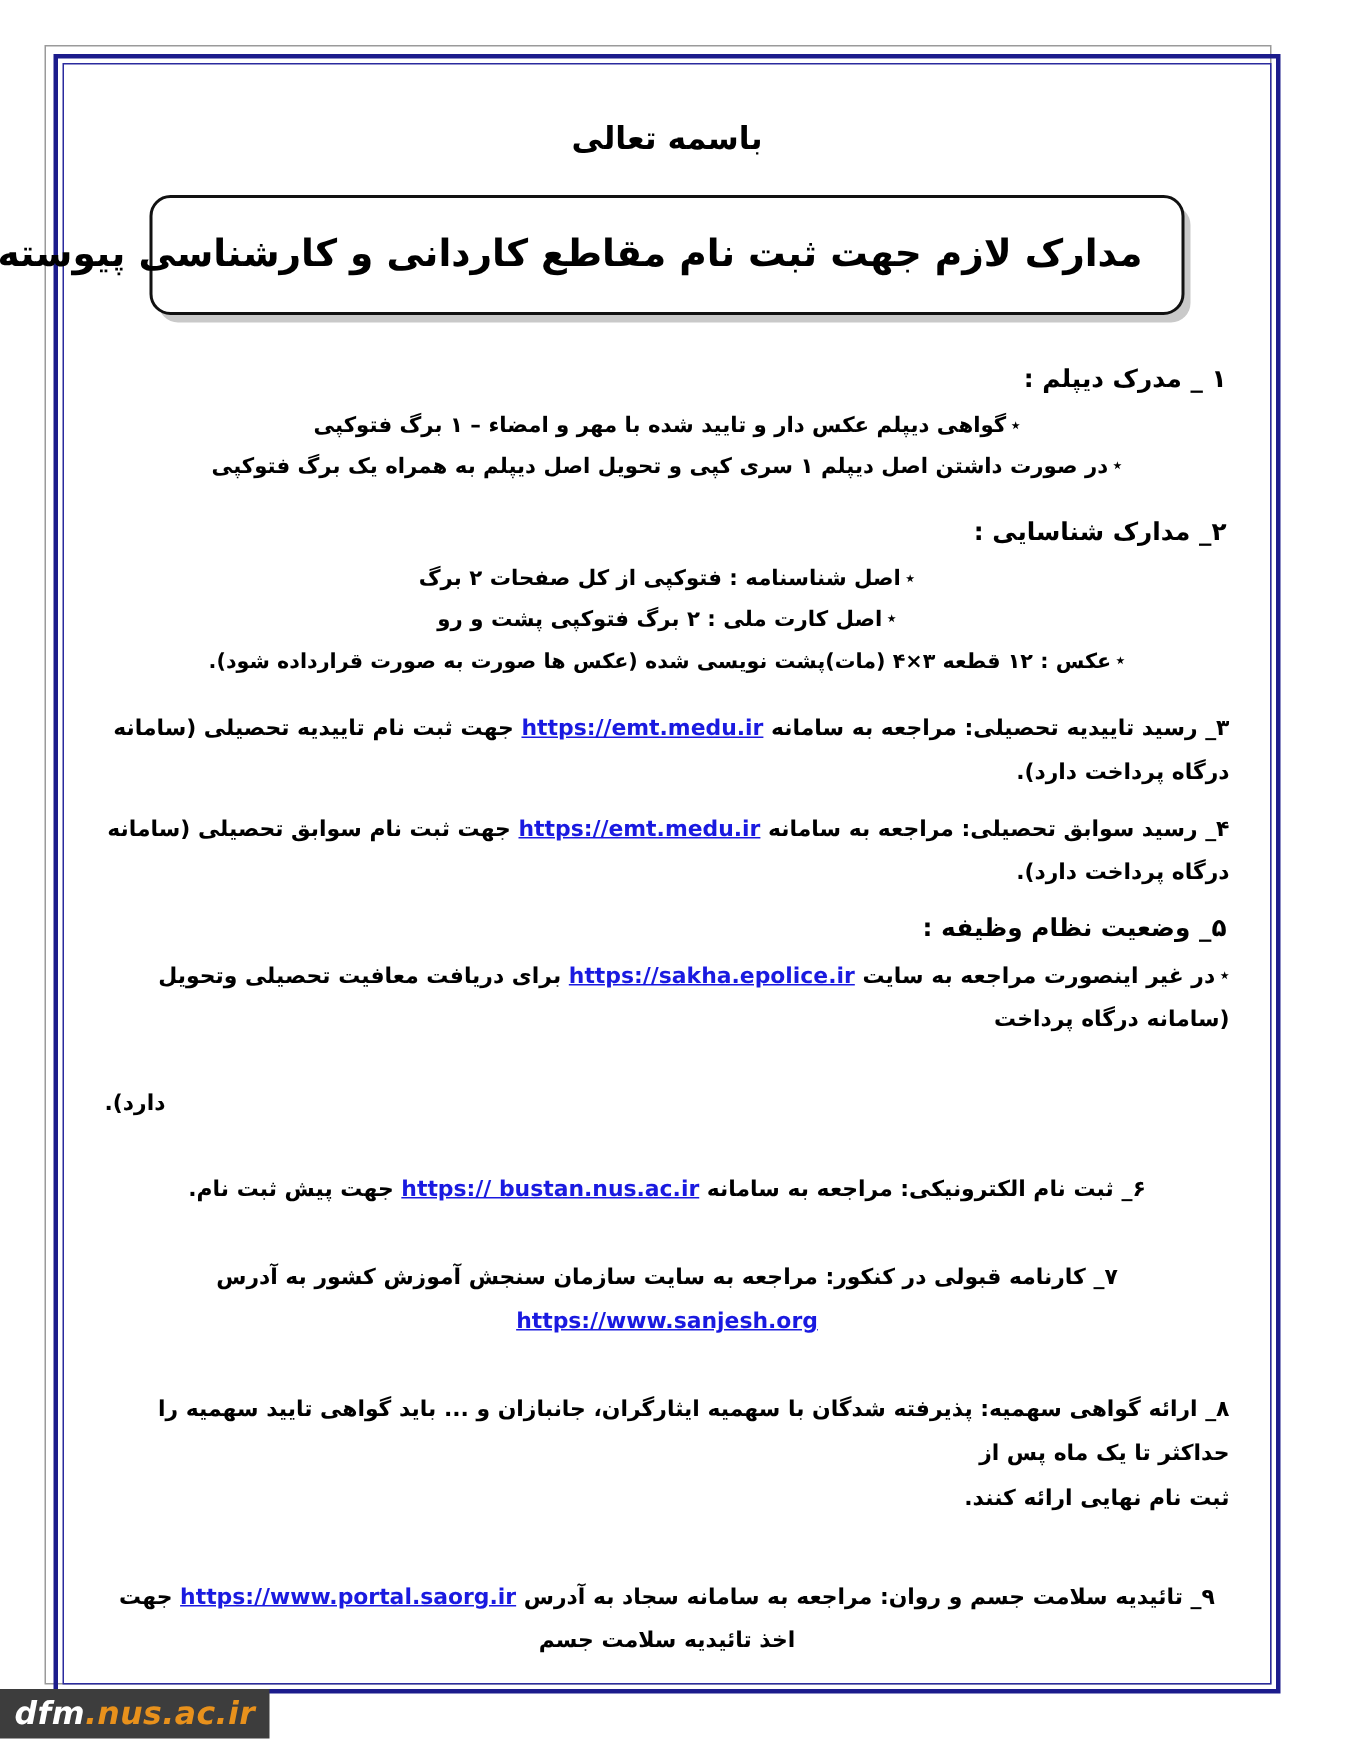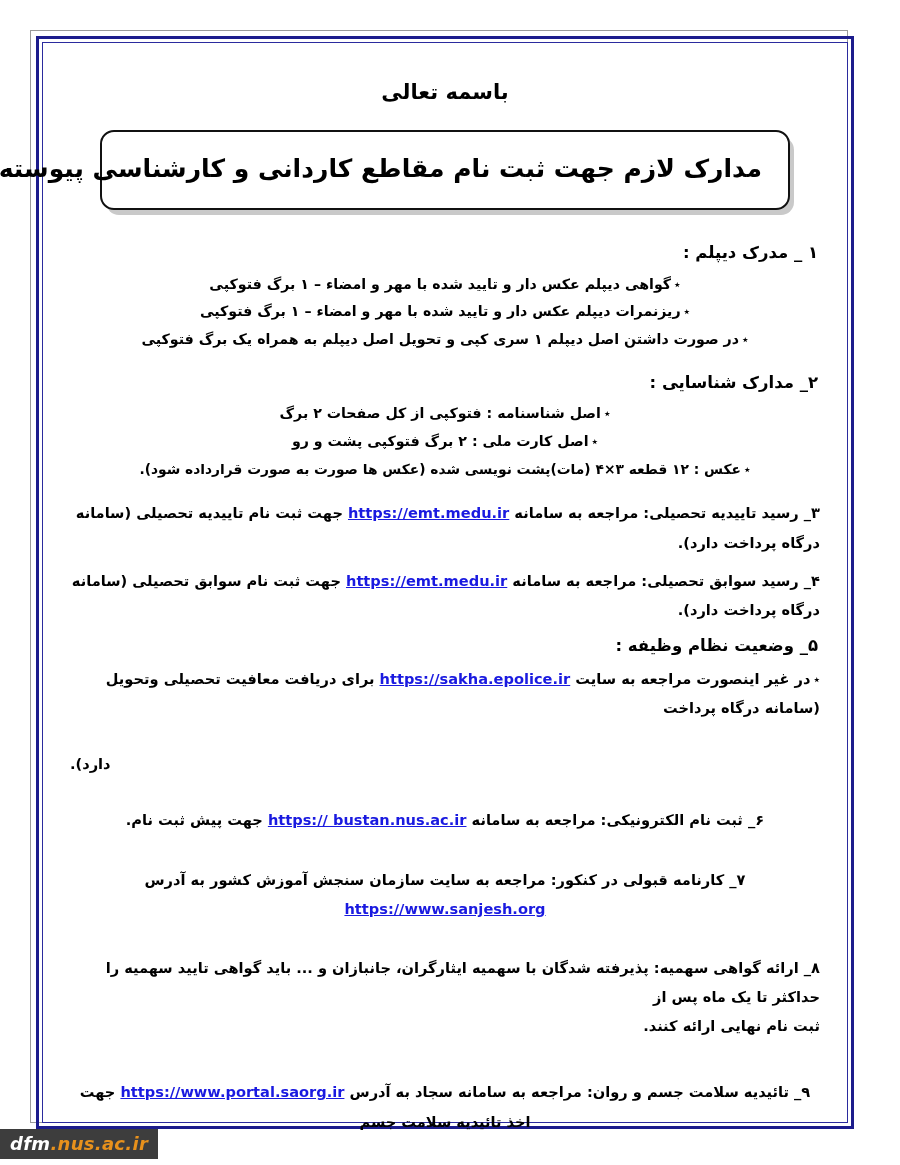--- a/index.html
+++ b/index.html
@@ -161,21 +161,21 @@
     margin-top: 27px;
   }
 
   
   .watermark {
     position: absolute;
     left: 0;
     bottom: 6px;
     background: #3d3d3d;
     padding: 4px 10px 5px 10px;
-    font-size: 18px;
+    font-size: 21px;
     font-weight: bold;
     font-style: italic;
     direction: ltr;
     letter-spacing: 0.3px;
   }
   .wm-a { color: #ffffff; }
   .wm-b { color: #e8911c; }
 </style>
 </head>
 <body>
@@ -193,21 +193,20 @@
     <div class="title-box-wrap">
       <div class="title-box">
         <div class="title-text">مدارک لازم جهت ثبت نام مقاطع کاردانی و  کارشناسی پیوسته</div>
       </div>
     </div>
 
     <div class="section">
       <div class="sec-head">۱ _ مدرک دیپلم :</div>
       <ul class="bullets">
         <li><span class="star">٭</span><span>گواهی دیپلم عکس دار و تایید شده با مهر و امضاء – ۱ برگ فتوکپی</span></li>
-        <li><span class="star">٭</span><span>ریزنمرات دیپلم عکس دار و تایید شده با مهر و امضاء – ۱ برگ فتوکپی</span></li>
         <li><span class="star">٭</span><span>در صورت داشتن اصل دیپلم  ۱ سری کپی و تحویل اصل دیپلم به همراه یک برگ فتوکپی</span></li>
       </ul>
     </div>
 
     <div class="spacer-sm"></div>
 
     <div class="section">
       <div class="sec-head">۲_ مدارک شناسایی :</div>
       <ul class="bullets">
         <li><span class="star">٭</span><span class="lbl">اصل شناسنامه :</span><span> فتوکپی از کل صفحات ۲ برگ</span></li>

